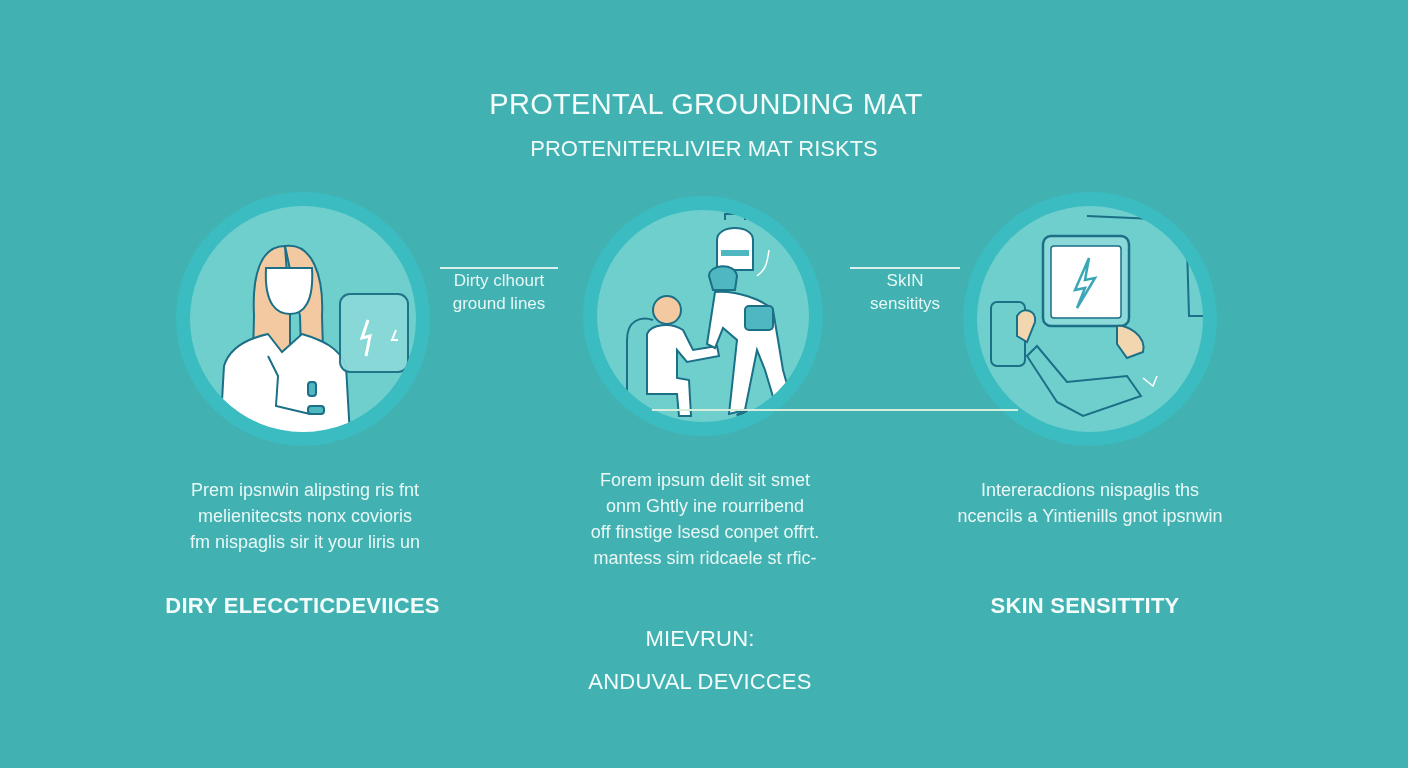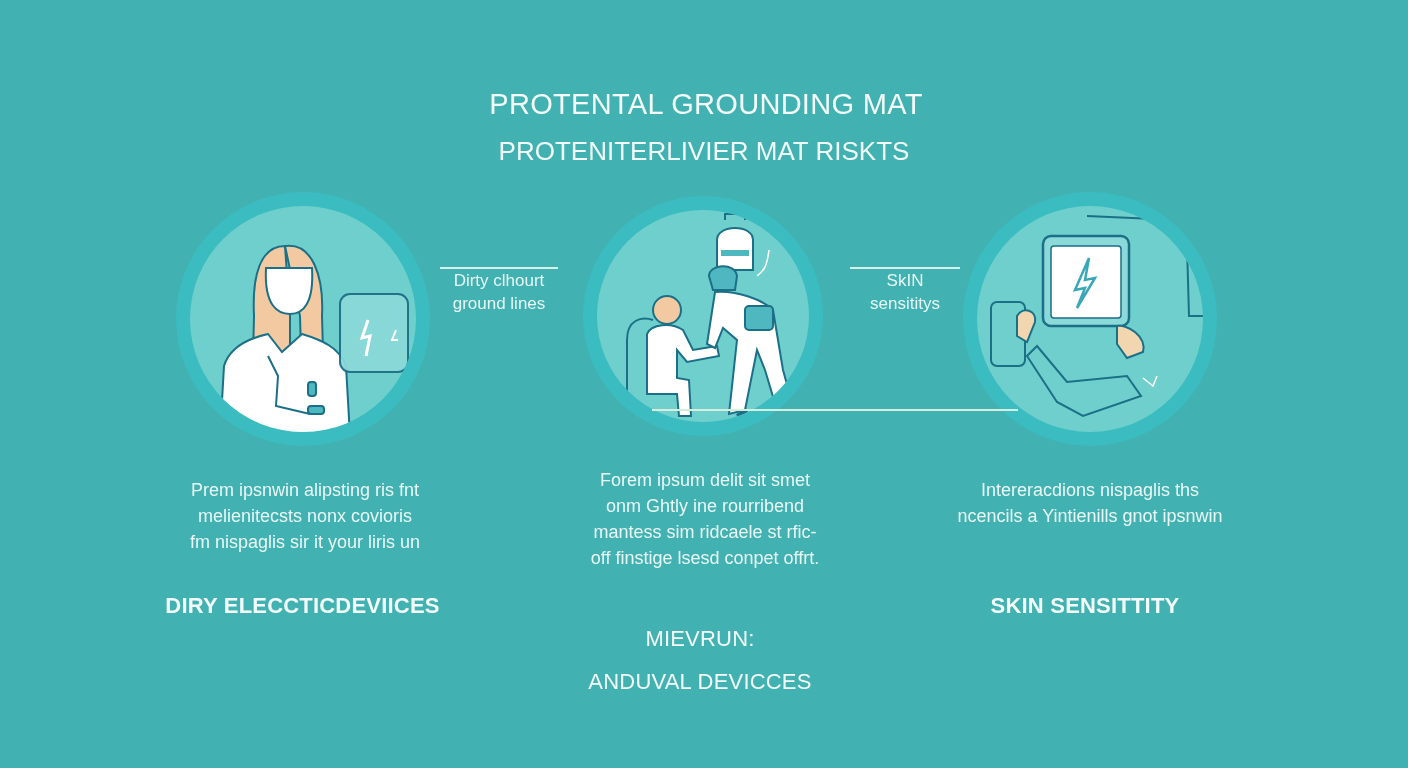--- a/index.html
+++ b/index.html
@@ -10,21 +10,21 @@
     color: #eefaf8;
     position: relative;
   }
   .title {
     position: absolute; left: 0; width: 1408px; top: 88px;
     text-align: center; font-size: 29px; font-weight: 400; letter-spacing: 0.3px;
     color: #f4fcfb; padding-left: 4px; box-sizing: border-box;
   }
   .subtitle {
     position: absolute; left: 0; width: 1408px; top: 136px;
-    text-align: center; font-size: 26px; color: #f0fbf9; padding-left: 0px;
+    text-align: center; font-size: 22px; color: #f0fbf9; padding-left: 0px;
   }
   .circle {
     position: absolute; border-radius: 50%;
     background: #3bbcc1;
   }
   .circle .inner {
     position: absolute; inset: 14px; border-radius: 50%;
     background: #6fcfcc; overflow: hidden;
   }
   .circle svg { position: absolute; inset: 0; width: 100%; height: 100%; }
@@ -125,22 +125,22 @@
 
 <div class="desc" style="left:150px; top:477px; width:310px;">
   <div>Prem ipsnwin alipsting ris fnt</div>
   <div>melienitecsts nonx covioris</div>
   <div>fm nispaglis sir it your liris un</div>
 </div>
 
 <div class="desc" style="left:560px; top:455px; width:290px;margin-top:12px;">
   <div>Forem ipsum delit sit smet</div>
   <div>onm Ghtly ine rourribend</div>
+  <div>off finstige lsesd conpet offrt.</div>
   <div>mantess sim ridcaele st rfic-</div>
-  <div>off finstige lsesd conpet offrt.</div>
 </div>
 
 <div class="desc" style="left:920px; top:477px; width:340px;">
   <div>Intereracdions nispaglis ths</div>
   <div>ncencils a Yintienills gnot ipsnwin</div>
 </div>
 
 <div class="label" style="left:140px; top:593px; width:325px;">DIRY ELECCTICDEVIICES</div>
 <div class="label" style="left:560px; top:626px; width:280px; font-weight:400;">MIEVRUN:</div>
 <div class="label" style="left:560px; top:669px; width:280px; font-weight:400;">ANDUVAL DEVICCES</div>

